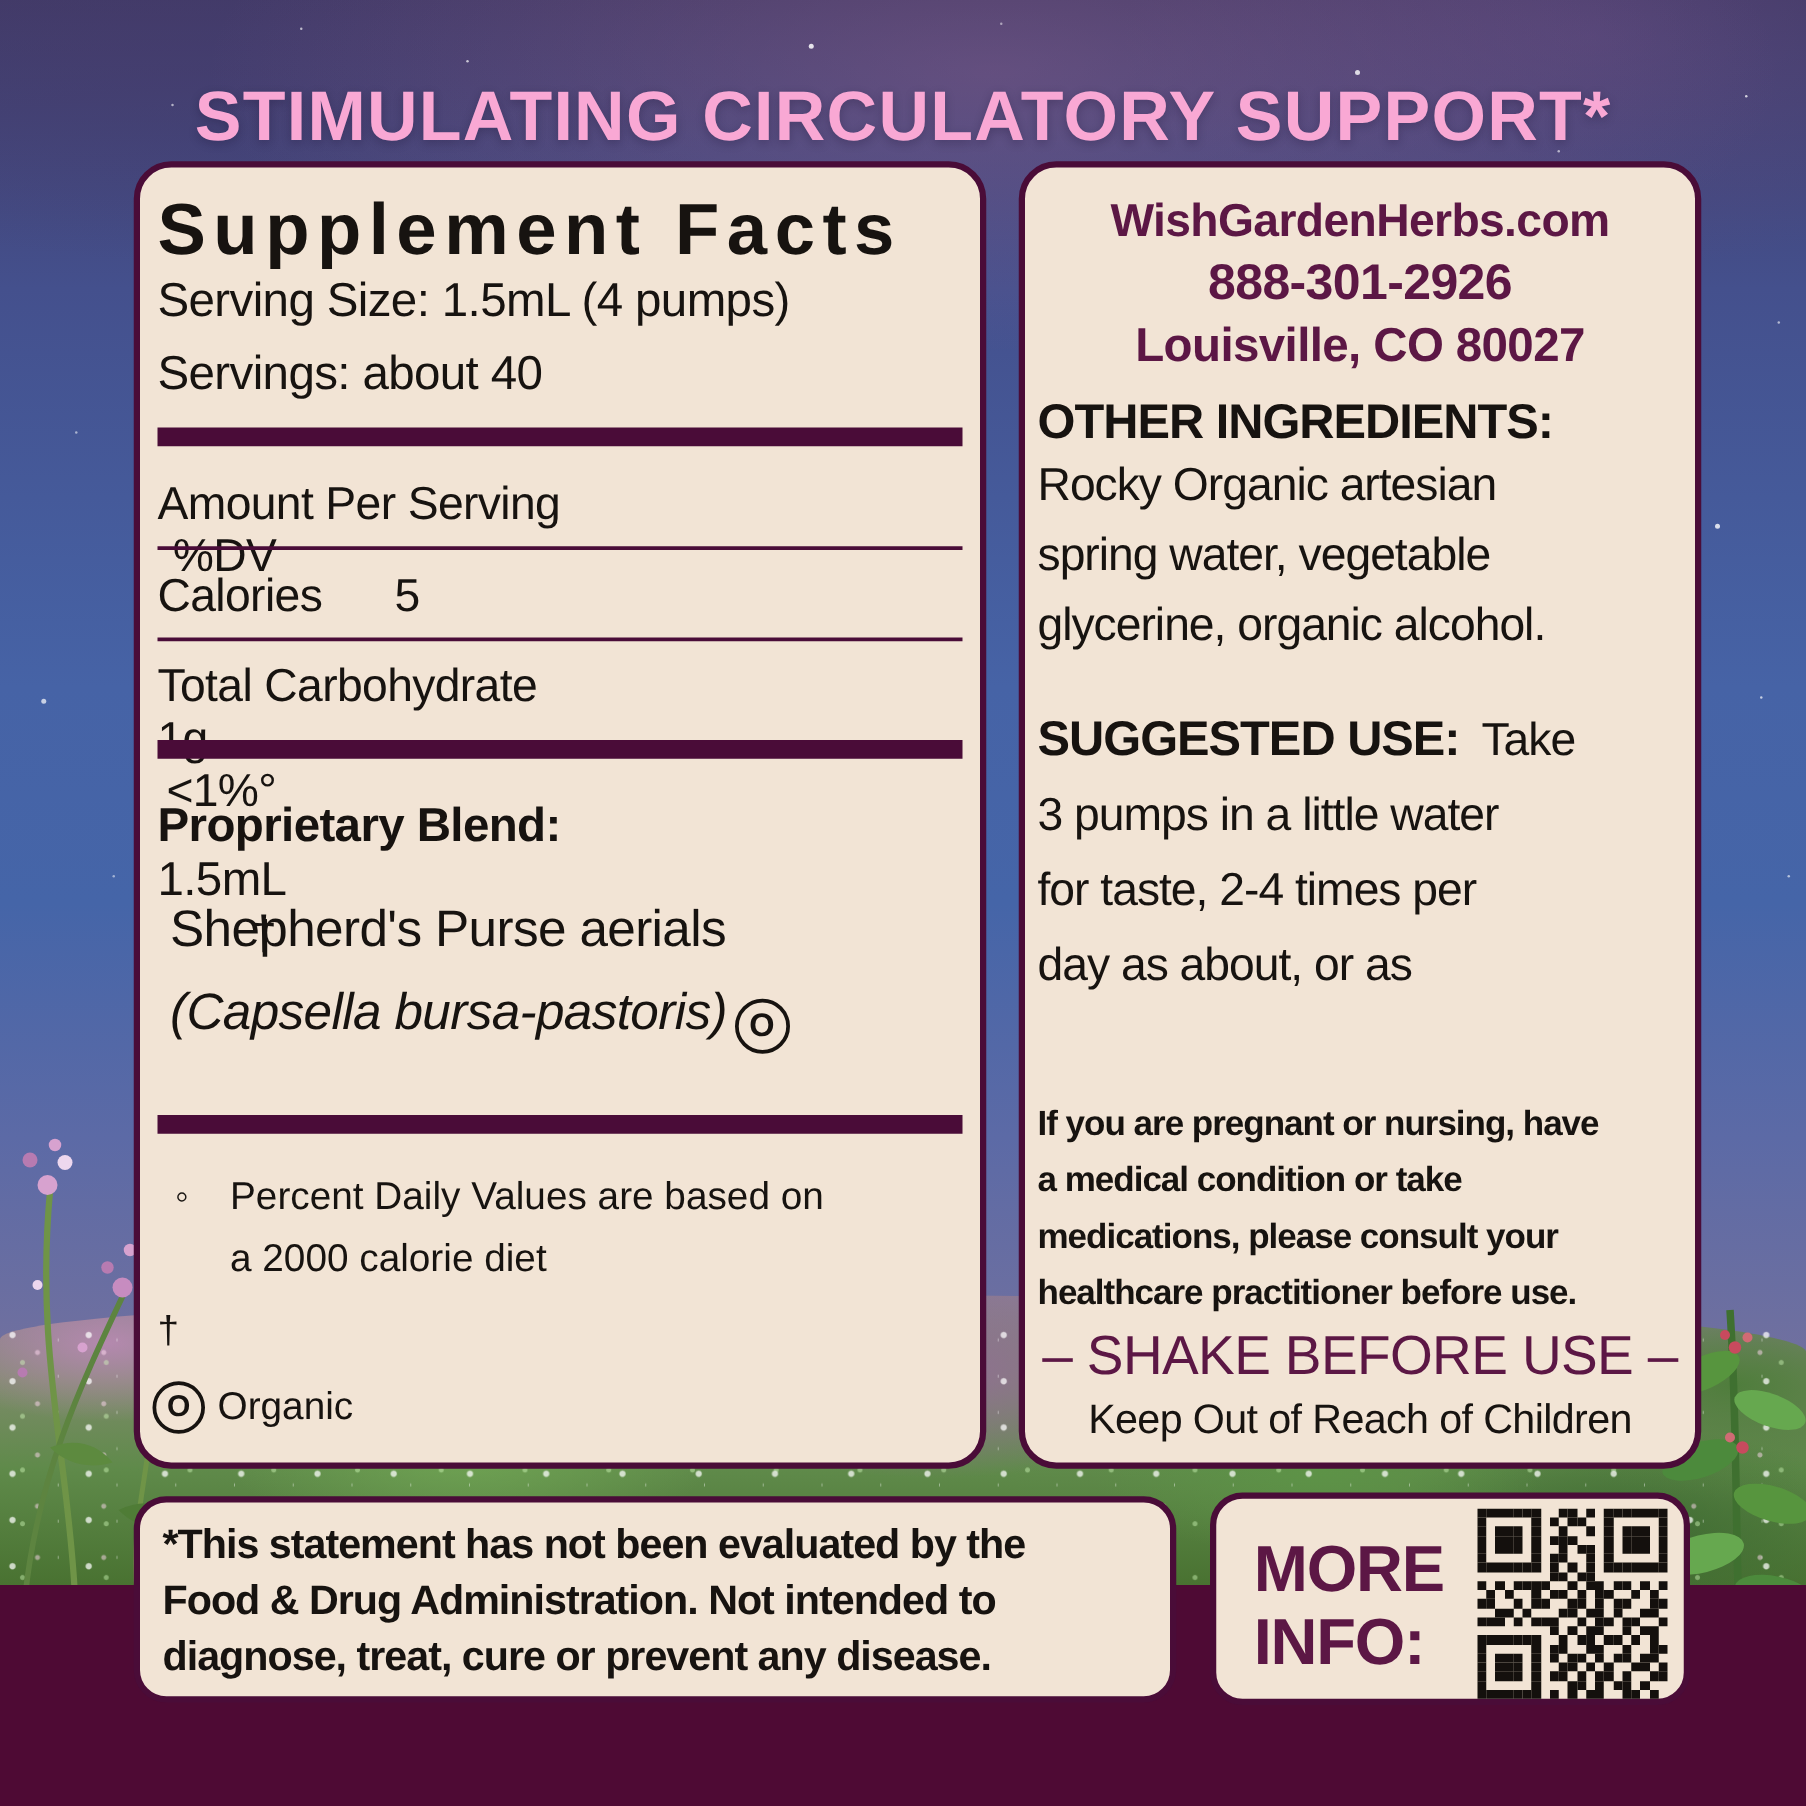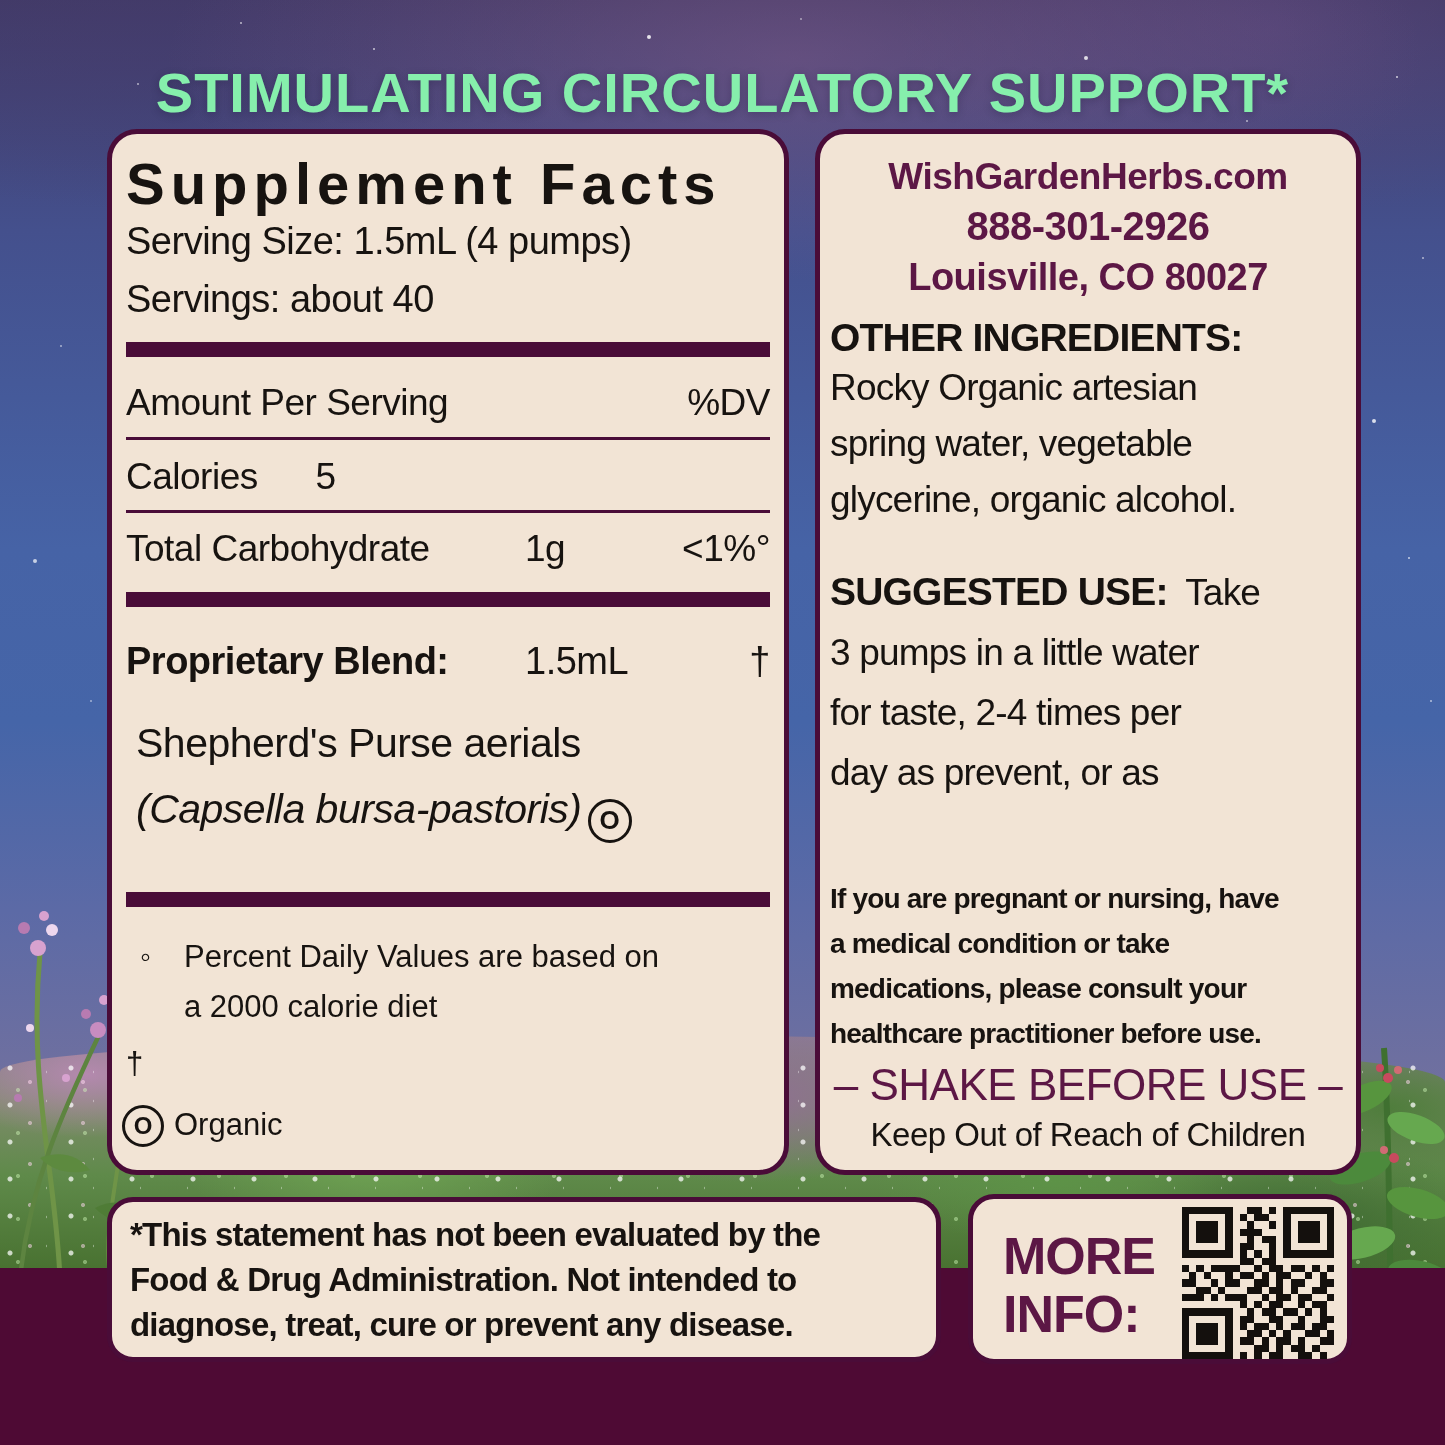--- a/index.html
+++ b/index.html
@@ -49,33 +49,33 @@
       radial-gradient(circle at 48px 12px, rgba(255,255,255,.5) 0 1.5px, transparent 2.2px),
       radial-gradient(circle at 18px 30px, rgba(214,255,190,.5) 0 1.6px, transparent 2.4px);
     background-size:61px 37px,53px 41px,47px 29px,67px 43px;
   }
   .maroon-strip{position:absolute;left:0;top:1268px;width:1445px;height:177px;background:#4e0a34;}
   svg.plant-left{position:absolute;left:0;top:778px;}
   svg.plant-right{position:absolute;left:1330px;top:1018px;}
   
   .claim{
     position:absolute;left:0;top:60px;width:1445px;text-align:center;
-    font-size:56px;font-weight:800;letter-spacing:1px;color:#86efac;
+    font-size:56px;font-weight:800;letter-spacing:1px;color:#f9a8d4;
     text-shadow:0 2px 8px rgba(20,10,40,.25);white-space:nowrap;
   }
   
   .panel{position:absolute;background:#f2e4d5;border:5px solid #4a0c38;border-radius:30px;}
   .panel.left{left:107px;top:129px;width:672px;height:1036px;}
   .panel.right{left:815px;top:129px;width:536px;height:1036px;}
   .pl{position:absolute;left:14px;right:14px;white-space:nowrap;letter-spacing:-0.5px;}
   .bar{position:absolute;left:14px;right:14px;height:15px;background:#4a0c38;}
   .rule{position:absolute;left:14px;right:14px;height:3px;background:#4a0c38;}
   .facts-title{top:16px;font-size:58px;font-weight:bold;letter-spacing:6px;}
   .fs38{font-size:38px;} .fs37{font-size:37px;} .fs41{font-size:41px;}
-  .row{display:flex;align-items:flex-start;}
+  .row{display:flex;align-items:flex-start;flex-direction:column;}
   .row .lab{flex:1;} .row .amt{width:150px;} .row .dv{width:95px;text-align:right;}
   .blend-row{font-weight:bold;}
   .it{font-style:italic;}
   .circ-o{display:inline-flex;align-items:center;justify-content:center;
     width:38px;height:38px;border:3px solid #171310;border-radius:50%;
     font-weight:bold;font-style:normal;font-size:26px;letter-spacing:0;
     vertical-align:-6px;margin-left:6px;}
   .fn{position:absolute;left:14px;right:14px;font-size:31px;line-height:50px;display:flex;}
   .fn .mark{width:44px;flex:none;}
   .fn .circ-o{width:36px;height:36px;font-size:24px;margin:5px 10px 0 -4px;}
@@ -215,21 +215,21 @@
       <div class="rp-body">glycerine, organic alcohol.</div>
     </div>
 
     <div class="rp-block" style="top:428px">
       <div class="su-body">
         <span class="rp-heading">SUGGESTED USE:</span>
         <span style="margin-left:8px">Take</span>
       </div>
       <div class="su-body">3 pumps in a little water</div>
       <div class="su-body">for taste, 2-4 times per</div>
-      <div class="su-body">day as prevent, or as</div>
+      <div class="su-body">day as about, or as</div>
     </div>
 
     <div class="rp-block" style="top:742px">
       <div class="warn">If you are pregnant or nursing, have</div>
       <div class="warn">a medical condition or take</div>
       <div class="warn">medications, please consult your</div>
       <div class="warn">healthcare practitioner before use.</div>
     </div>
 
     <div class="shake" style="top:926px">– SHAKE BEFORE USE –</div>

